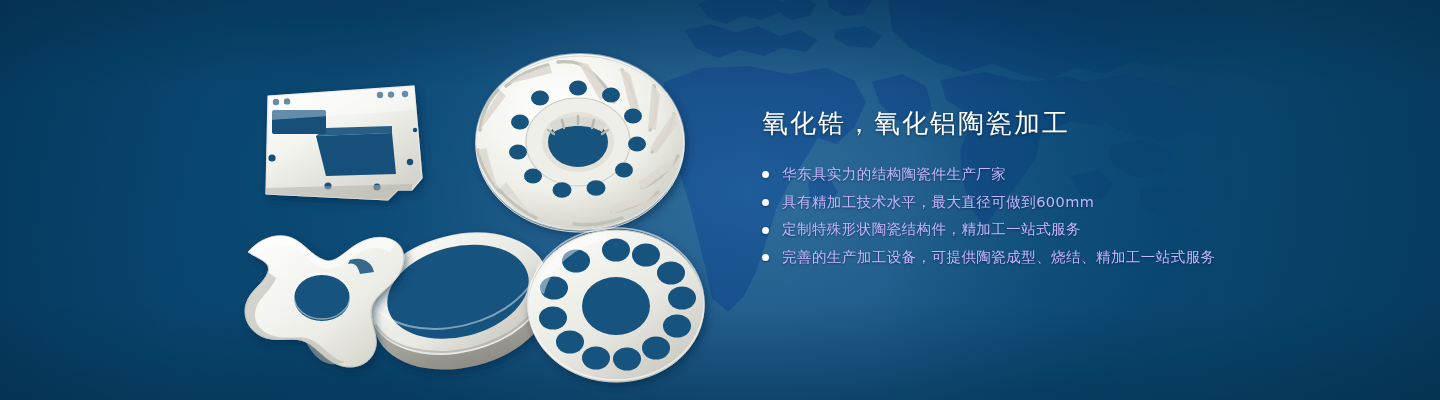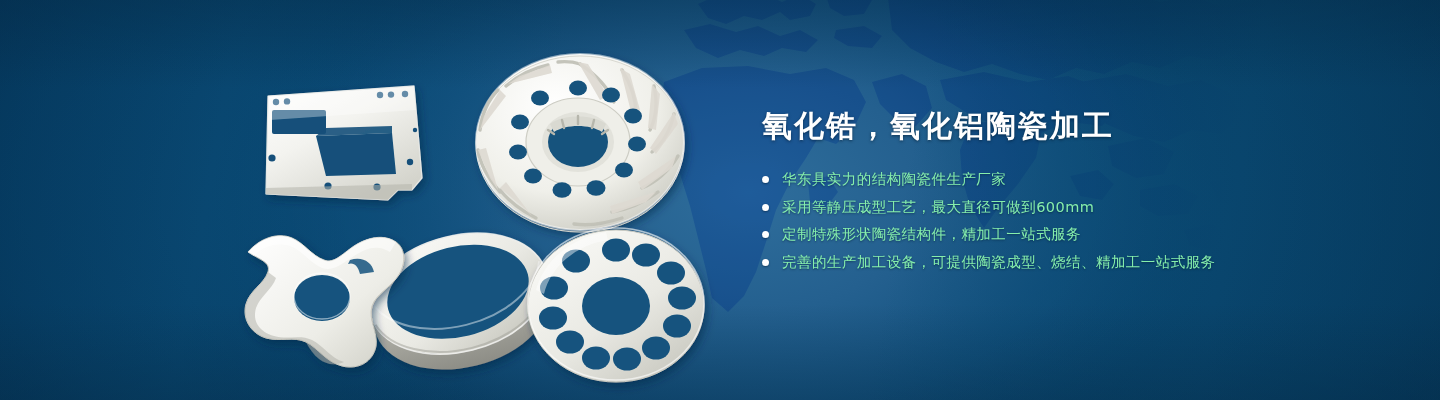--- a/index.html
+++ b/index.html
@@ -43,44 +43,44 @@
     position:absolute;left:230px;top:38px;width:480px;height:346px;
   }
   .products svg{width:100%;height:100%;display:block;overflow:visible;}
 
   
   .copy{
     position:absolute;left:762px;top:108px;width:620px;
   }
   .headline{
     color:#ffffff;
-    font-size:30px;
+    font-size:26px;
     letter-spacing:2.0px;
     line-height:1.2;
-    font-weight:700;
+    font-weight:400;
     margin:0 0 26px 0;
     text-shadow:0 1px 3px rgba(2,28,50,.65);
     white-space:nowrap;
   }
   .bullets{list-style:none;margin:0;padding:0;}
   .bullets li{
     display:flex;align-items:center;
     margin-bottom:8px;
     white-space:nowrap;
   }
   .bullets li:last-child{margin-bottom:0;}
   .dot{
     width:7px;height:7px;border-radius:50%;
     background:#ffffff;
     flex:0 0 auto;
     margin-right:13px;
     box-shadow:0 1px 2px rgba(2,28,50,.5);
   }
   .btxt{
-    color:#86efac;
+    color:#c4b5fd;
     font-size:14.5px;
     letter-spacing:.45px;
     line-height:1.35;
     text-shadow:0 1px 2px rgba(2,28,50,.55);
   }
 </style>
 </head>
 <body>
 
 <div class="banner">
@@ -305,21 +305,21 @@
 
   <div class="copy">
     <h1 class="headline">氧化锆，氧化铝陶瓷加工</h1>
     <ul class="bullets">
       <li>
         <span class="dot"></span>
         <span class="btxt">华东具实力的结构陶瓷件生产厂家</span>
       </li>
       <li>
         <span class="dot"></span>
-        <span class="btxt">采用等静压成型工艺，最大直径可做到600mm</span>
+        <span class="btxt">具有精加工技术水平，最大直径可做到600mm</span>
       </li>
       <li>
         <span class="dot"></span>
         <span class="btxt">定制特殊形状陶瓷结构件，精加工一站式服务</span>
       </li>
       <li>
         <span class="dot"></span>
         <span class="btxt">完善的生产加工设备，可提供陶瓷成型、烧结、精加工一站式服务</span>
       </li>
     </ul>

